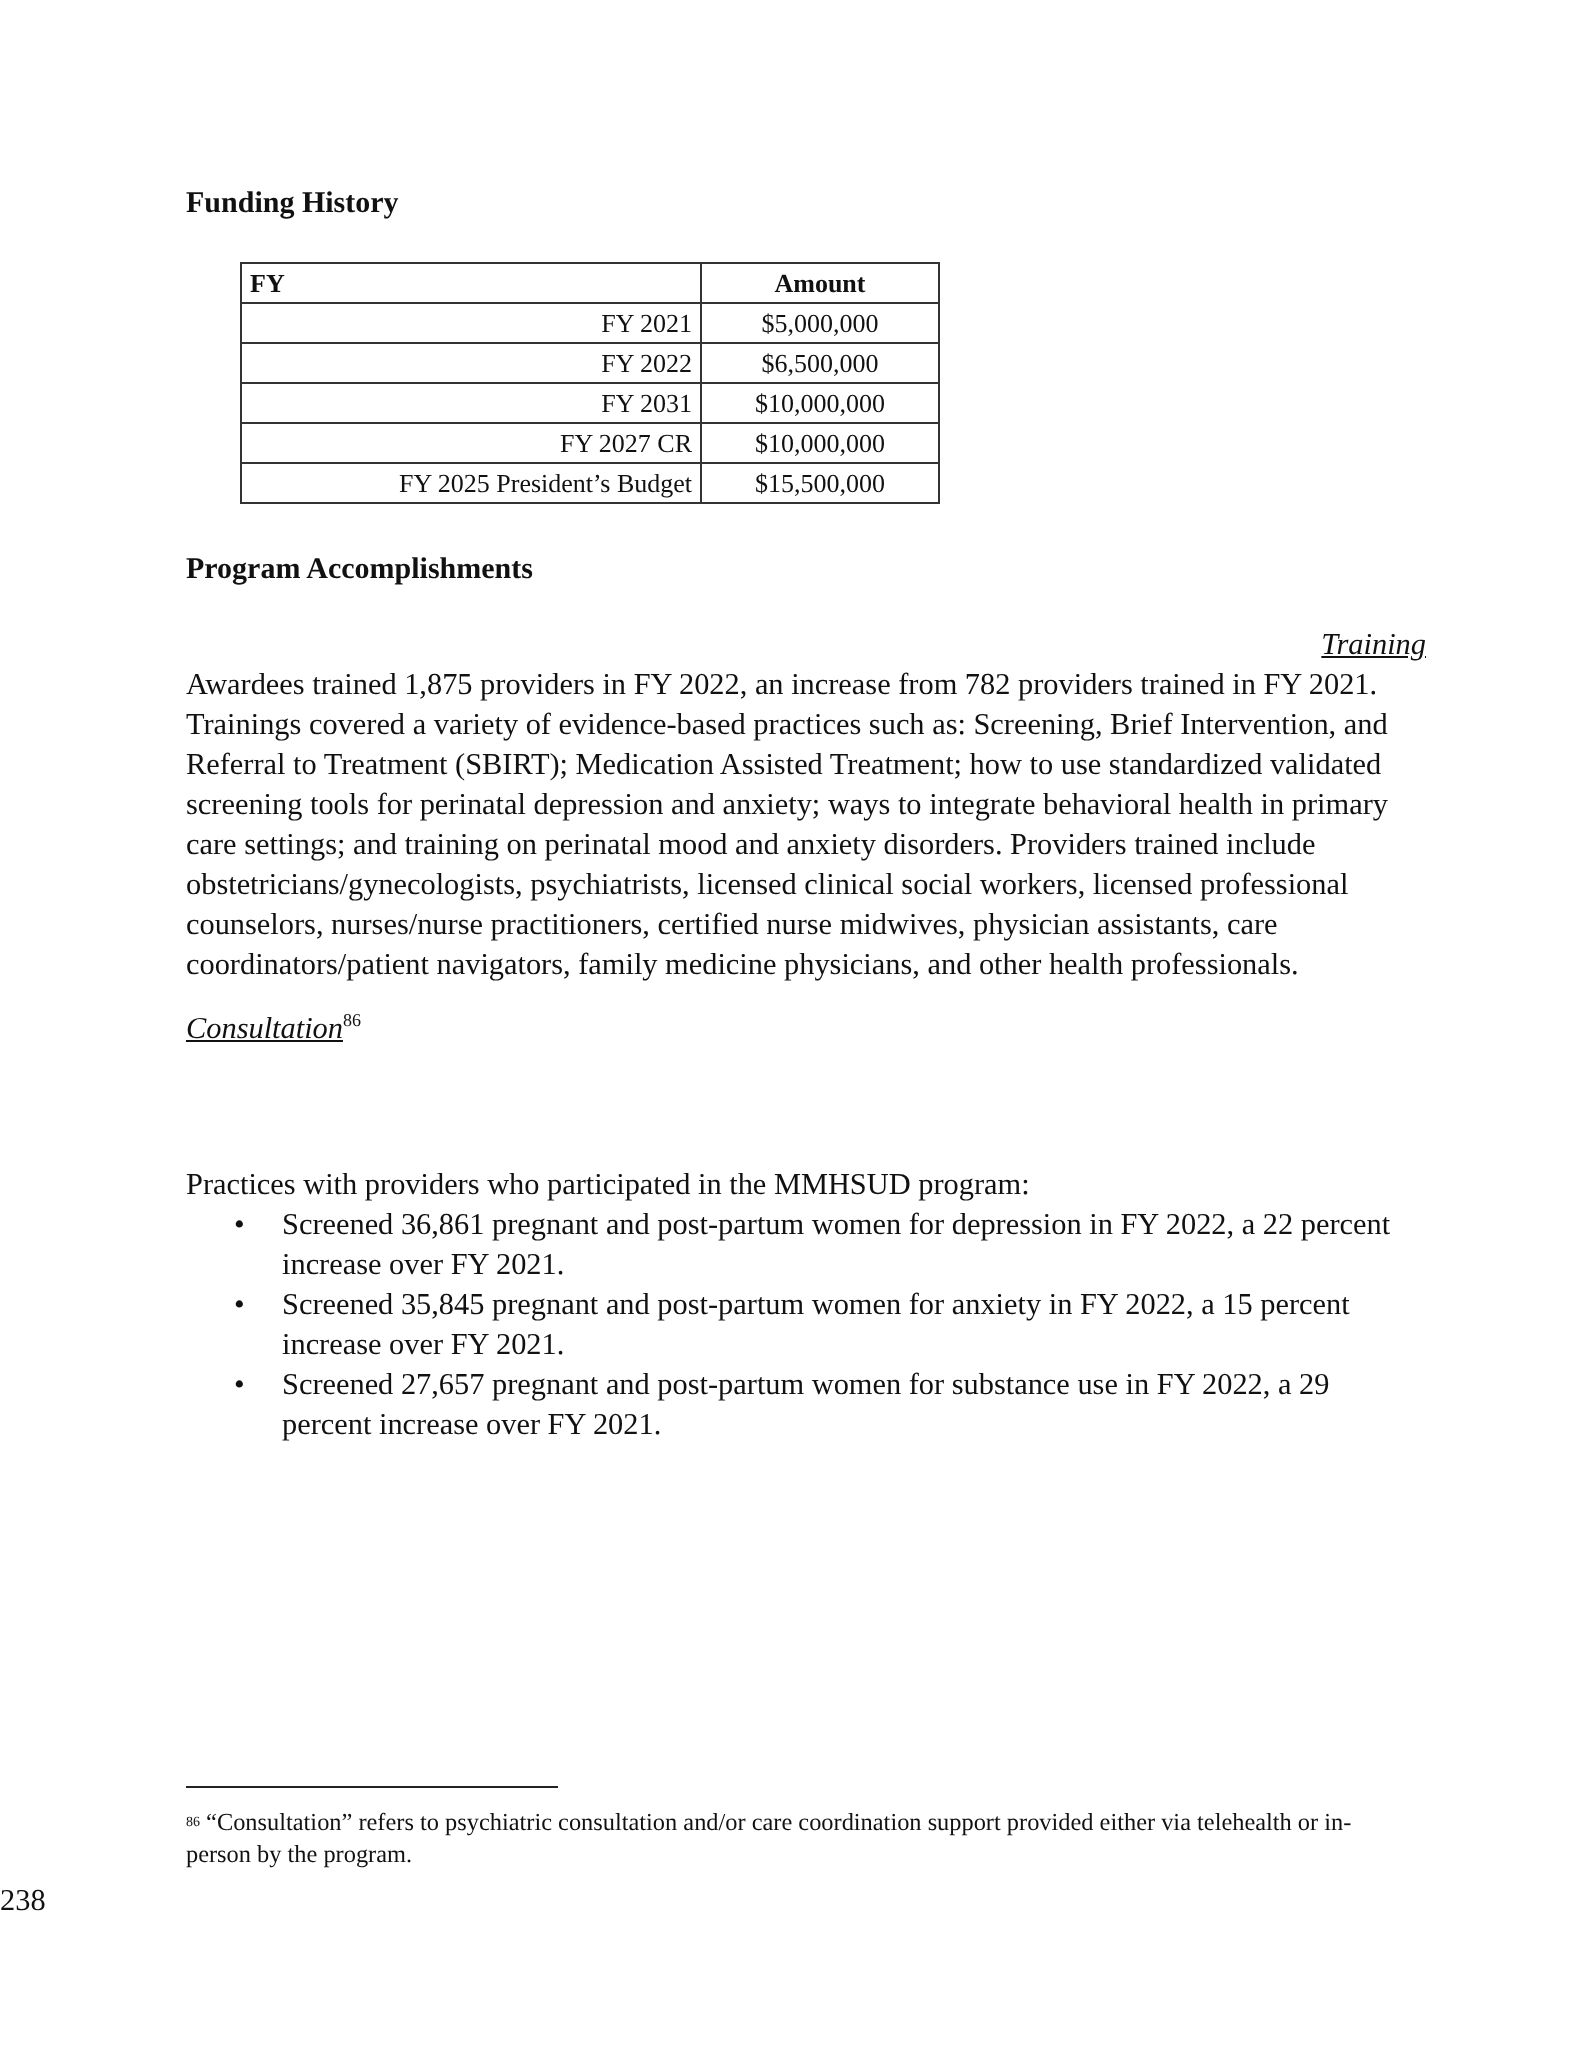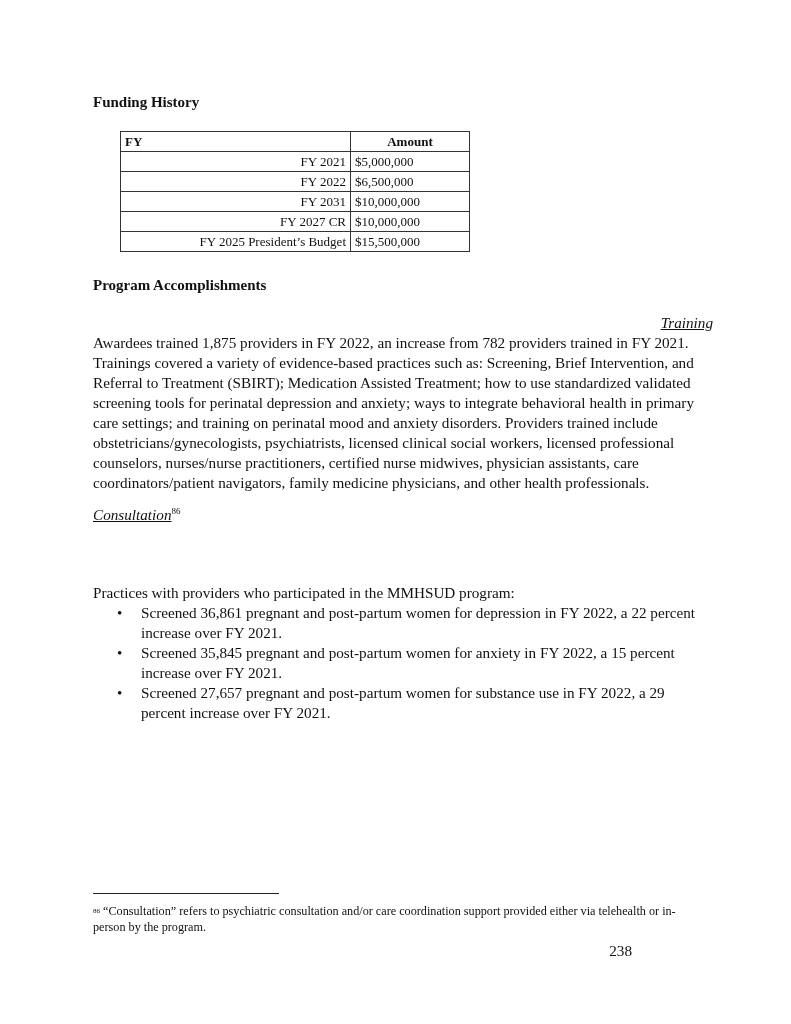--- a/index.html
+++ b/index.html
@@ -8,35 +8,35 @@
   .abs { position: absolute; }
   .h-bold { font-weight: bold; font-size: 15px; }
   .body-text { font-size: 15.2px; line-height: 20px; }
   #funding-title { left: 93px; top: 94px; }
   #funding-table { left: 100px; top: 131px; border-collapse: collapse; font-size: 13px; margin-left: 20px; }
   #funding-table td, #funding-table th { border: 1px solid #333; padding: 0 4px; height: 19px; line-height: 19px; }
   #funding-table th { font-weight: bold; }
   #funding-table th.fy { text-align: left; width: 221px; }
   #funding-table th.amt { width: 110px; }
   #funding-table td.fy { text-align: right; }
-  #funding-table td.amt { text-align: left; }
+  #funding-table td.amt { text-align: center; }
   #accomp-title { left: 93px; top: 277px; }
   .subhead { font-style: italic; text-decoration: underline; text-align: right; }
   .section { left: 93px; width: 620px; }
   #training { top: 313px; }
   #consultation { top: 505px; }
   #screening { top: 583px; }
   sup { font-size: 9px; line-height: 0; }
   ul.bullets { margin: 0; padding-left: 48px; list-style: none; }
   ul.bullets li { position: relative; }
   ul.bullets li .dot { position: absolute; left: -24px; top: 0; }
   #footnote-rule { left: 93px; top: 893px; width: 186px; border-top: 1px solid #222; }
   #footnote { left: 93px; top: 903px; width: 610px; font-size: 12.2px; line-height: 16px; }
   #footnote .fnmark { font-size: 7px; vertical-align: top; }
-  #page-number { left: 0; width: 632px; top: 942px; text-align: right; font-size: 15.2px; }
+  #page-number { left: 0; width: 632px; top: 942px; text-align: left; font-size: 15.2px; }
 </style>
 </head>
 <body>
 
 <div class="abs h-bold" id="funding-title">Funding History</div>
 
 <table class="abs" id="funding-table">
   <thead>
     <tr>
       <th class="fy">FY</th>

